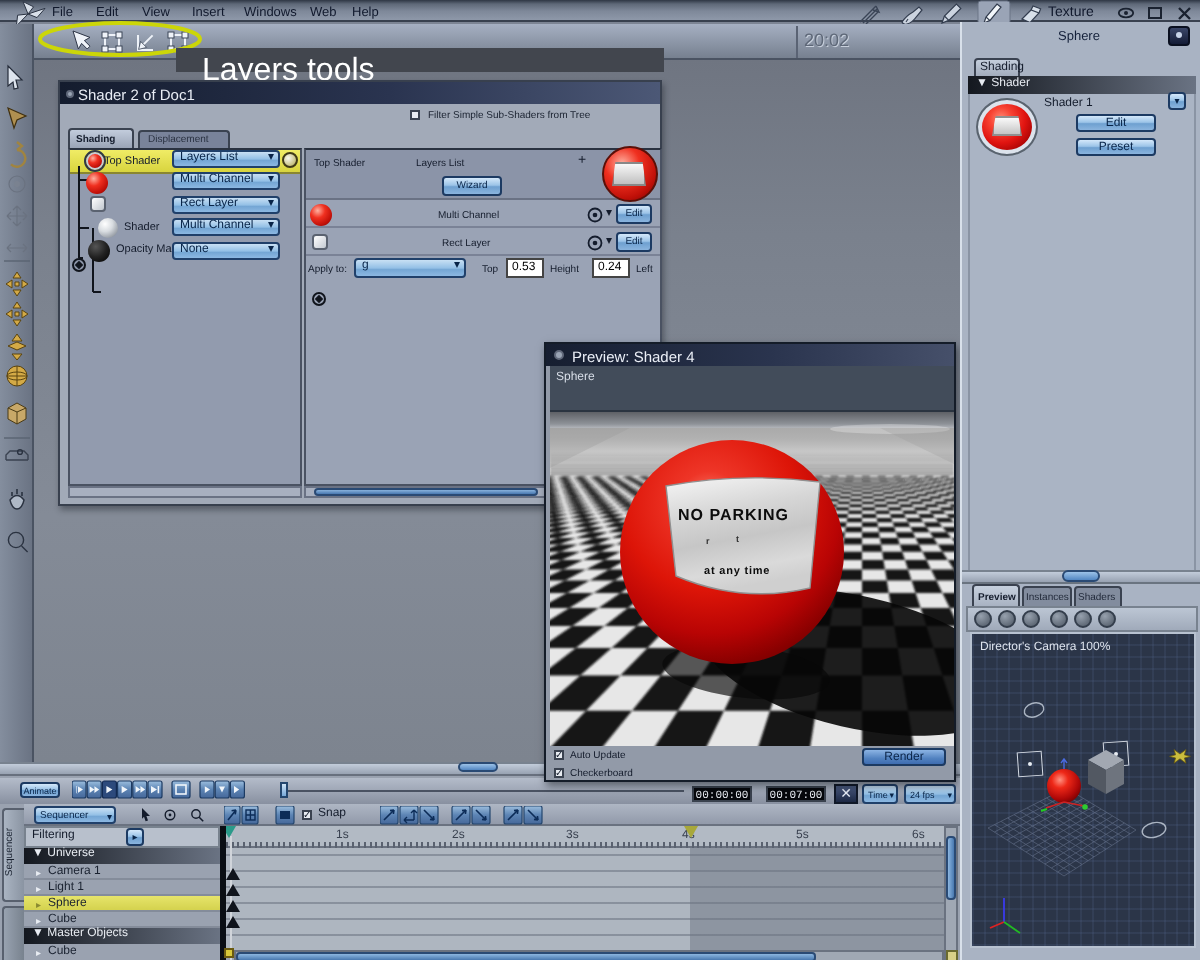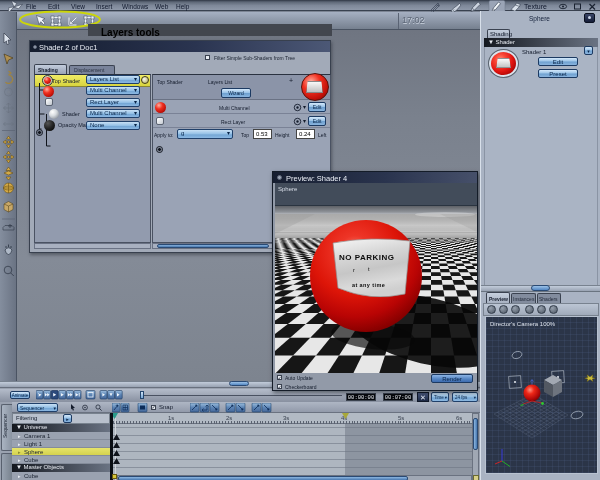--- a/index.html
+++ b/index.html
@@ -73,23 +73,23 @@
         <rect x="58" y="3" width="3" height="3"></rect>
         <rect x="51" y="10" width="3" height="3"></rect>
         <rect x="58" y="10" width="3" height="3"></rect>
       </g>
 <path d="M36.3 11.7 l4 -1 l-3 -3 Z" fill="#eef2f8" stroke="#3a4456" stroke-width="0.4"></path>
 </svg>
 <svg class="abs" style="left:18px;top:10px;pointer-events:none;" width="84" height="19" viewBox="0 0 84 19">
       <ellipse cx="42" cy="9.5" rx="40" ry="8" fill="none" stroke="#ccd608" stroke-width="2"></ellipse>
     </svg>
 <div class="sep" style="left:398px;top:13px;height:16px;"></div>
-<div class="abs" style="left:402px;top:15px;font-size:9px;color:#5e6878;text-shadow:0.5px 0.5px 0 #c8d0dc;">17:02</div>
+<div class="abs" style="left:402px;top:15px;font-size:9px;color:#5e6878;text-shadow:0.5px 0.5px 0 #c8d0dc;">20:02</div>
 <div class="abs" style="left:88px;top:24px;width:244px;height:12px;background:#42464e;"></div>
-<div class="abs" style="left:101px;top:27px;font-size:10px;color:#000000;font-weight:bold;">Layers tools</div>
+<div class="abs" style="left:101px;top:27px;font-size:16px;color:#ffffff;">Layers tools</div>
 
 <div class="abs" style="left:0;top:12px;width:17px;height:373px;background:linear-gradient(90deg,#848e9e,#6a7383);border-right:1px solid #4a5362;"></div>
 <svg class="abs" style="left:0px;top:30px;" width="17" height="290" viewBox="0 0 17 290">
 <g stroke="#252c3a" stroke-width="0.6">
 <path d="M4 3 L11 10 L8 10 L9 14 L7 14.5 L6.5 11 L4 13 Z" fill="#dde4ee"></path>
 <path d="M4 24 L13 28 L8.5 30 L7 34 Z" fill="#b09050" stroke="#403010"></path>
 <path d="M8.5 45 a4.2 4.2 0 1 1 -3 7.2 M8.5 41 l2.5 2 l-2.5 2" fill="none" stroke="#a08440" stroke-width="1.2"></path>
 <circle cx="8.5" cy="62" r="4" fill="none" stroke="#6a7280"></circle>
         <circle cx="8.5" cy="62" r="1.5" fill="#7a8290" stroke="none"></circle>
 <path d="M3.5 78 h10 M8.5 73 v10 M3.5 78 l2-2 M3.5 78 l2 2 M13.5 78 l-2 -2 M13.5 78 l-2 2 M8.5 73 l-2 2 M8.5 73 l2 2 M8.5 83 l-2 -2 M8.5 83 l2 -2" stroke="#6a7280" fill="none"></path>

